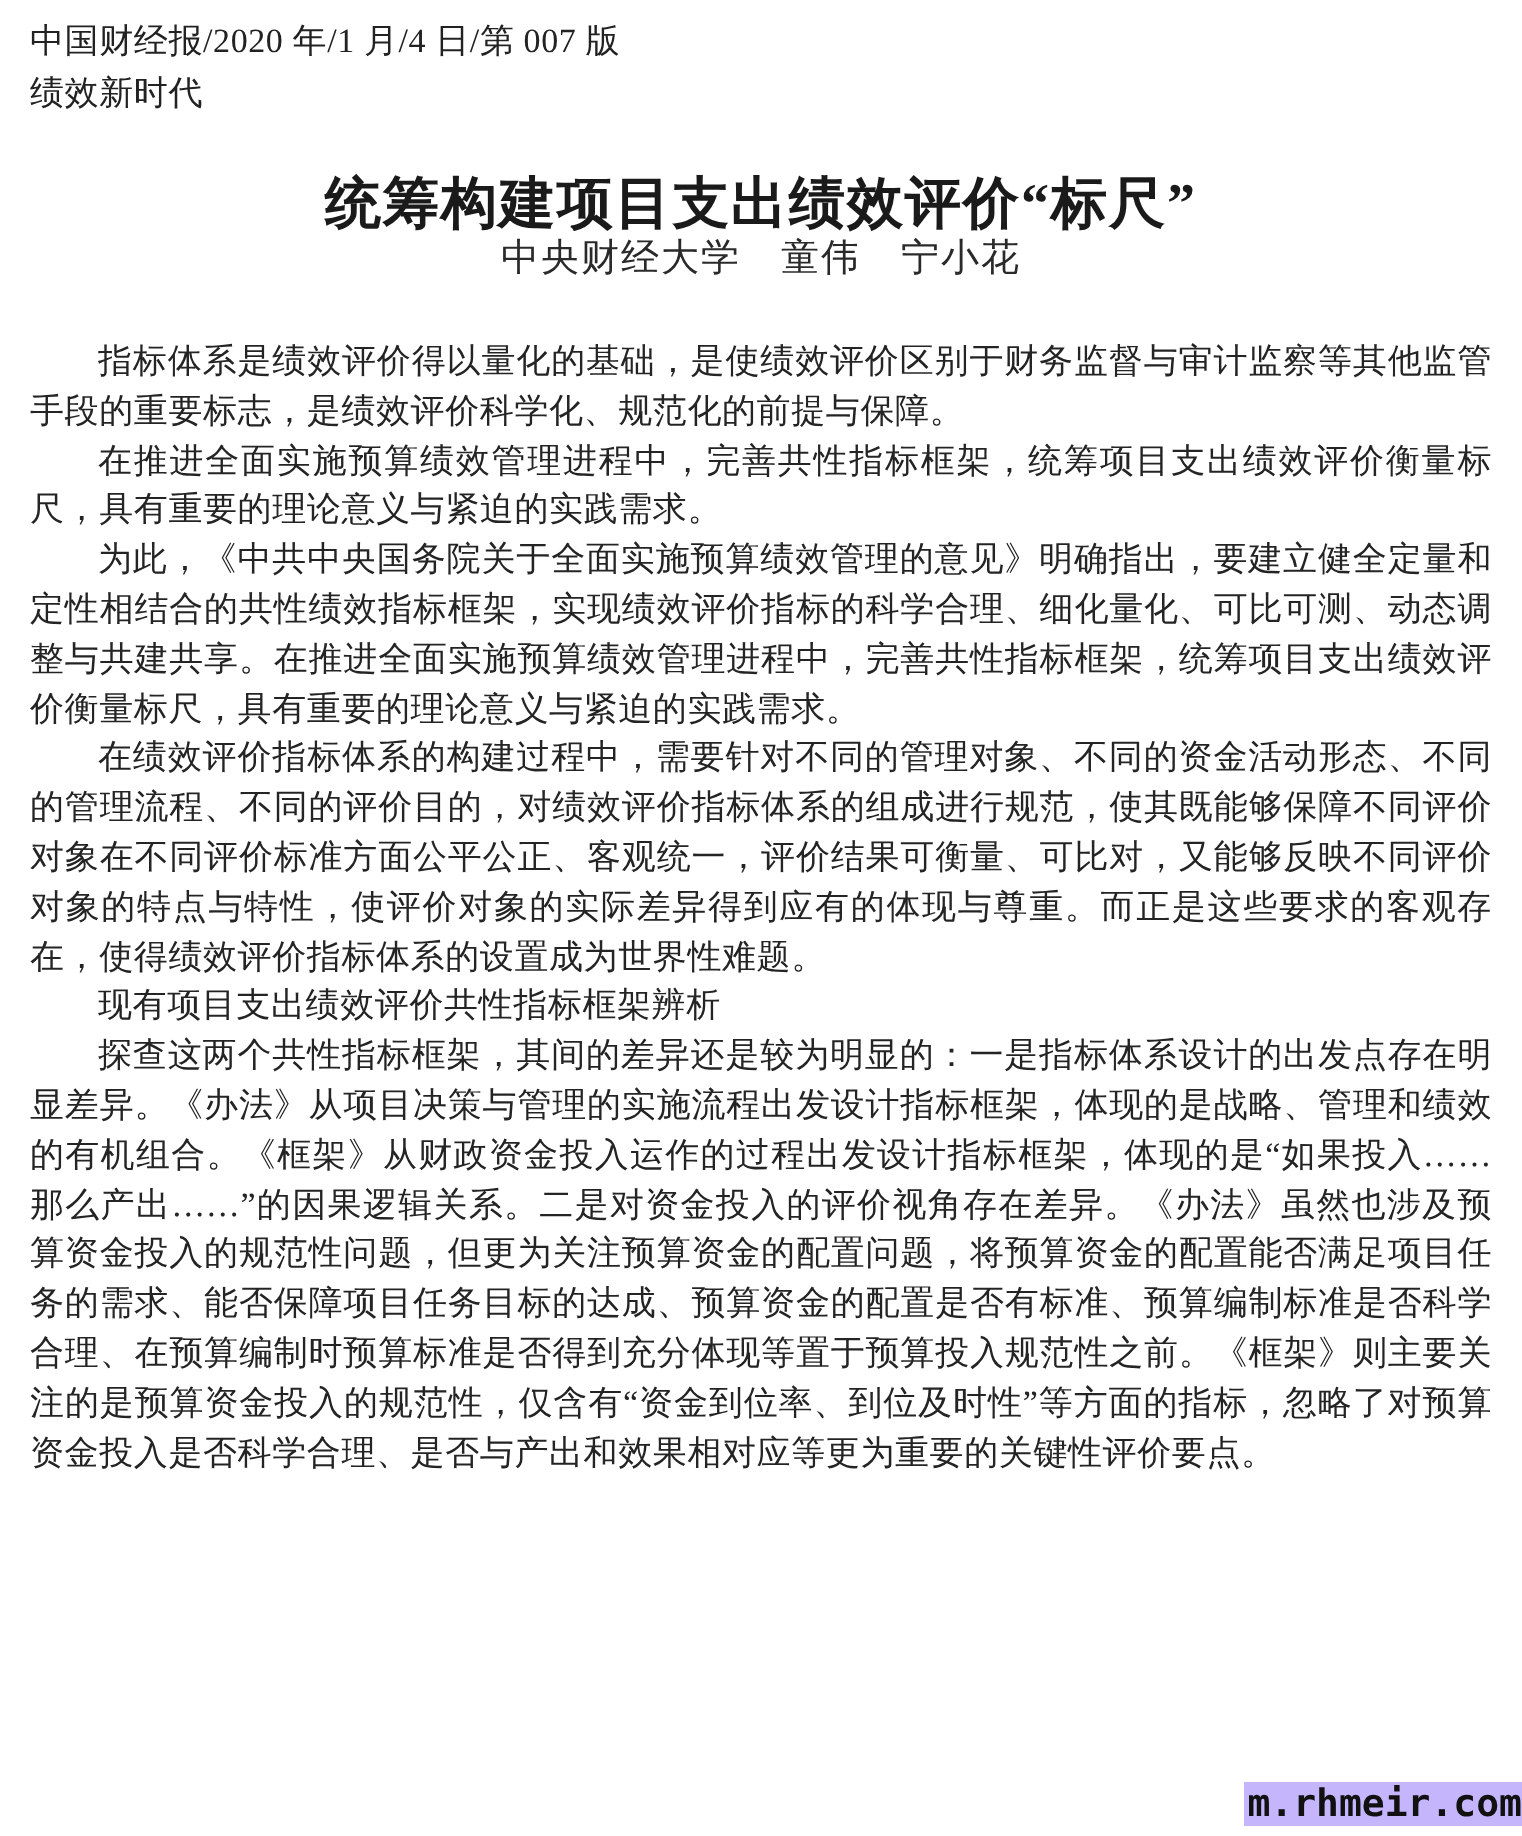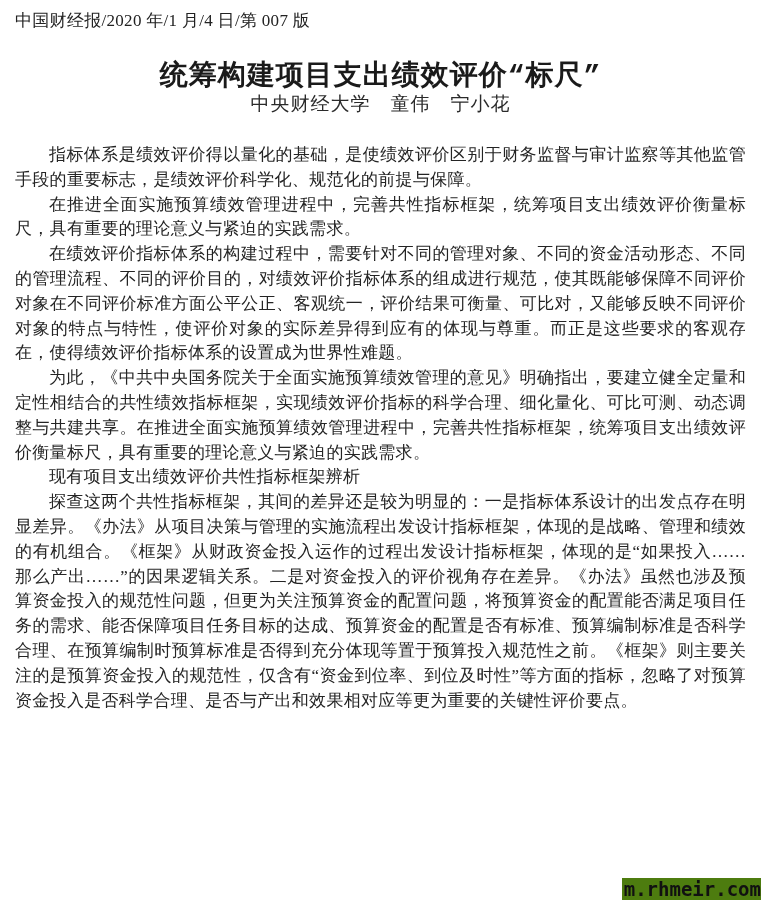--- a/index.html
+++ b/index.html
@@ -24,21 +24,21 @@
     letter-spacing: 0.3px;
   }
   .title {
     margin: 26px 0 0 0;
     text-align: center;
     font-size: 28px;
     line-height: 33px;
     font-weight: bold;
     letter-spacing: 1px;
     color: #1a1a1a;
-    font-family: Liberation Mono, monospace;
+    font-family: Liberation Serif, serif;
   }
   .byline {
     text-align: center;
     font-size: 19px;
     line-height: 22px;
     letter-spacing: 1px;
     color: #2a2a2a;
   }
   .content {
     margin-top: 28px;
@@ -48,46 +48,47 @@
     text-indent: 2em;
     text-align: justify;
     font-size: 17px;
     line-height: 24.8px;
     letter-spacing: 0.3px;
     color: #242424;
   }
   .watermark {
     position: absolute;
     right: 0;
-    bottom: 18px;
+    bottom: 5px;
     font-family: "DejaVu Sans Mono", "Liberation Mono", monospace;
     font-weight: bold;
     font-size: 19px;
     color: #111111;
-    background: #4d7c0f;
+    background: #c4b5fd;
     padding-left: 2px;
   }
 </style>
 </head>
 <body>
 
 <div class="page">
 
   <div class="header">
     <div class="header-line">中国财经报/2020 年/1 月/4 日/第 007 版</div>
+    <div class="header-line">绩效新时代</div>
   </div>
 
   <h1 class="title">统筹构建项目支出绩效评价“标尺”</h1>
 
   <div class="byline">中央财经大学　童伟　宁小花</div>
 
   <div class="content">
     <p>指标体系是绩效评价得以量化的基础，是使绩效评价区别于财务监督与审计监察等其他监管手段的重要标志，是绩效评价科学化、规范化的前提与保障。</p>
     <p>在推进全面实施预算绩效管理进程中，完善共性指标框架，统筹项目支出绩效评价衡量标尺，具有重要的理论意义与紧迫的实践需求。</p>
+    <p>为此，《中共中央国务院关于全面实施预算绩效管理的意见》明确指出，要建立健全定量和定性相结合的共性绩效指标框架，实现绩效评价指标的科学合理、细化量化、可比可测、动态调整与共建共享。在推进全面实施预算绩效管理进程中，完善共性指标框架，统筹项目支出绩效评价衡量标尺，具有重要的理论意义与紧迫的实践需求。</p>
     <p>在绩效评价指标体系的构建过程中，需要针对不同的管理对象、不同的资金活动形态、不同的管理流程、不同的评价目的，对绩效评价指标体系的组成进行规范，使其既能够保障不同评价对象在不同评价标准方面公平公正、客观统一，评价结果可衡量、可比对，又能够反映不同评价对象的特点与特性，使评价对象的实际差异得到应有的体现与尊重。而正是这些要求的客观存在，使得绩效评价指标体系的设置成为世界性难题。</p>
-    <p>为此，《中共中央国务院关于全面实施预算绩效管理的意见》明确指出，要建立健全定量和定性相结合的共性绩效指标框架，实现绩效评价指标的科学合理、细化量化、可比可测、动态调整与共建共享。在推进全面实施预算绩效管理进程中，完善共性指标框架，统筹项目支出绩效评价衡量标尺，具有重要的理论意义与紧迫的实践需求。</p>
     <p>现有项目支出绩效评价共性指标框架辨析</p>
     <p>探查这两个共性指标框架，其间的差异还是较为明显的：一是指标体系设计的出发点存在明显差异。《办法》从项目决策与管理的实施流程出发设计指标框架，体现的是战略、管理和绩效的有机组合。《框架》从财政资金投入运作的过程出发设计指标框架，体现的是“如果投入……那么产出……”的因果逻辑关系。二是对资金投入的评价视角存在差异。《办法》虽然也涉及预算资金投入的规范性问题，但更为关注预算资金的配置问题，将预算资金的配置能否满足项目任务的需求、能否保障项目任务目标的达成、预算资金的配置是否有标准、预算编制标准是否科学合理、在预算编制时预算标准是否得到充分体现等置于预算投入规范性之前。《框架》则主要关注的是预算资金投入的规范性，仅含有“资金到位率、到位及时性”等方面的指标，忽略了对预算资金投入是否科学合理、是否与产出和效果相对应等更为重要的关键性评价要点。</p>
   </div>
 
   <div class="watermark">m.rhmeir.com</div>
 
 </div>
 
 </body></html>

